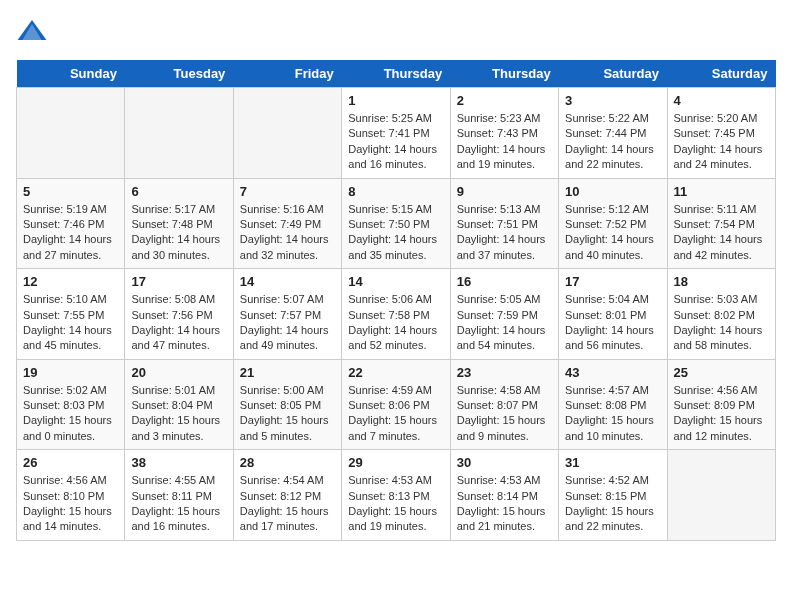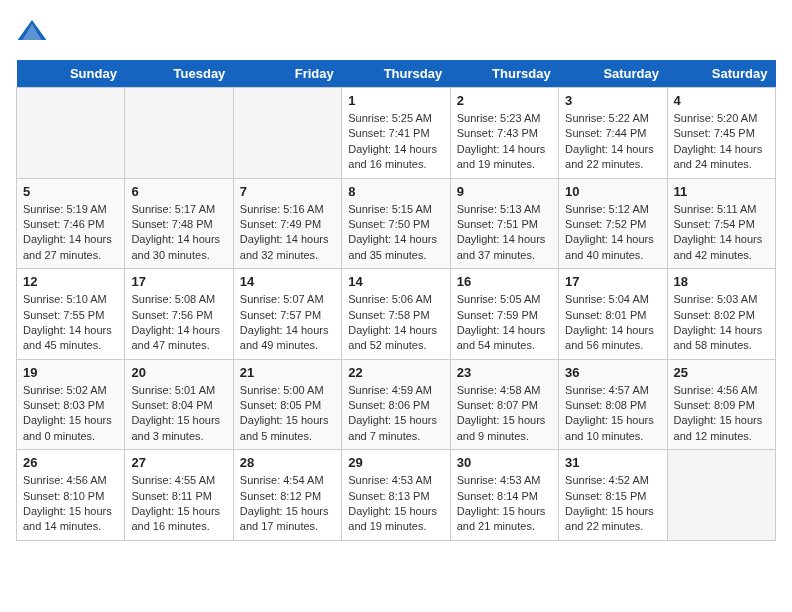--- a/index.html
+++ b/index.html
@@ -217,35 +217,35 @@
         </td>
         <td>
           <div class="day-num">22</div>
 <div class="day-info">Sunrise: 4:59 AM<br>Sunset: 8:06 PM<br>Daylight: 15 hours and 7 minutes.</div>
         </td>
         <td>
           <div class="day-num">23</div>
 <div class="day-info">Sunrise: 4:58 AM<br>Sunset: 8:07 PM<br>Daylight: 15 hours and 9 minutes.</div>
         </td>
         <td>
-          <div class="day-num">36</div>
+          <div class="day-num">43</div>
 <div class="day-info">Sunrise: 4:57 AM<br>Sunset: 8:08 PM<br>Daylight: 15 hours and 10 minutes.</div>
         </td>
         <td>
           <div class="day-num">25</div>
 <div class="day-info">Sunrise: 4:56 AM<br>Sunset: 8:09 PM<br>Daylight: 15 hours and 12 minutes.</div>
         </td>
       </tr>
       <tr>
         <td>
           <div class="day-num">26</div>
 <div class="day-info">Sunrise: 4:56 AM<br>Sunset: 8:10 PM<br>Daylight: 15 hours and 14 minutes.</div>
         </td>
         <td>
-          <div class="day-num">27</div>
+          <div class="day-num">38</div>
 <div class="day-info">Sunrise: 4:55 AM<br>Sunset: 8:11 PM<br>Daylight: 15 hours and 16 minutes.</div>
         </td>
         <td>
           <div class="day-num">28</div>
 <div class="day-info">Sunrise: 4:54 AM<br>Sunset: 8:12 PM<br>Daylight: 15 hours and 17 minutes.</div>
         </td>
         <td>
           <div class="day-num">29</div>
 <div class="day-info">Sunrise: 4:53 AM<br>Sunset: 8:13 PM<br>Daylight: 15 hours and 19 minutes.</div>
         </td>

